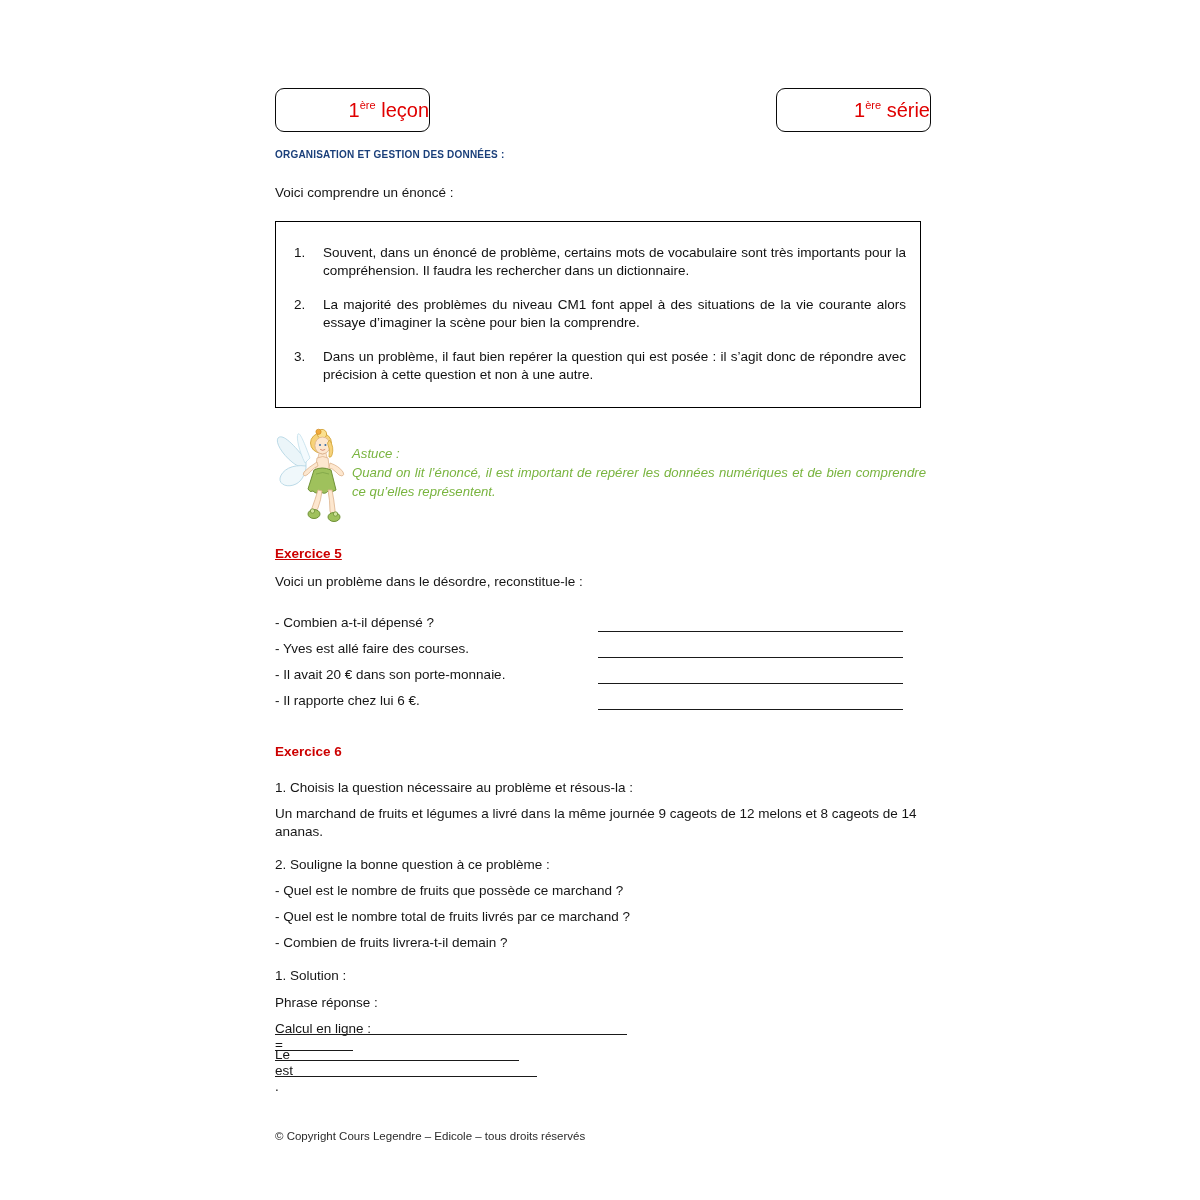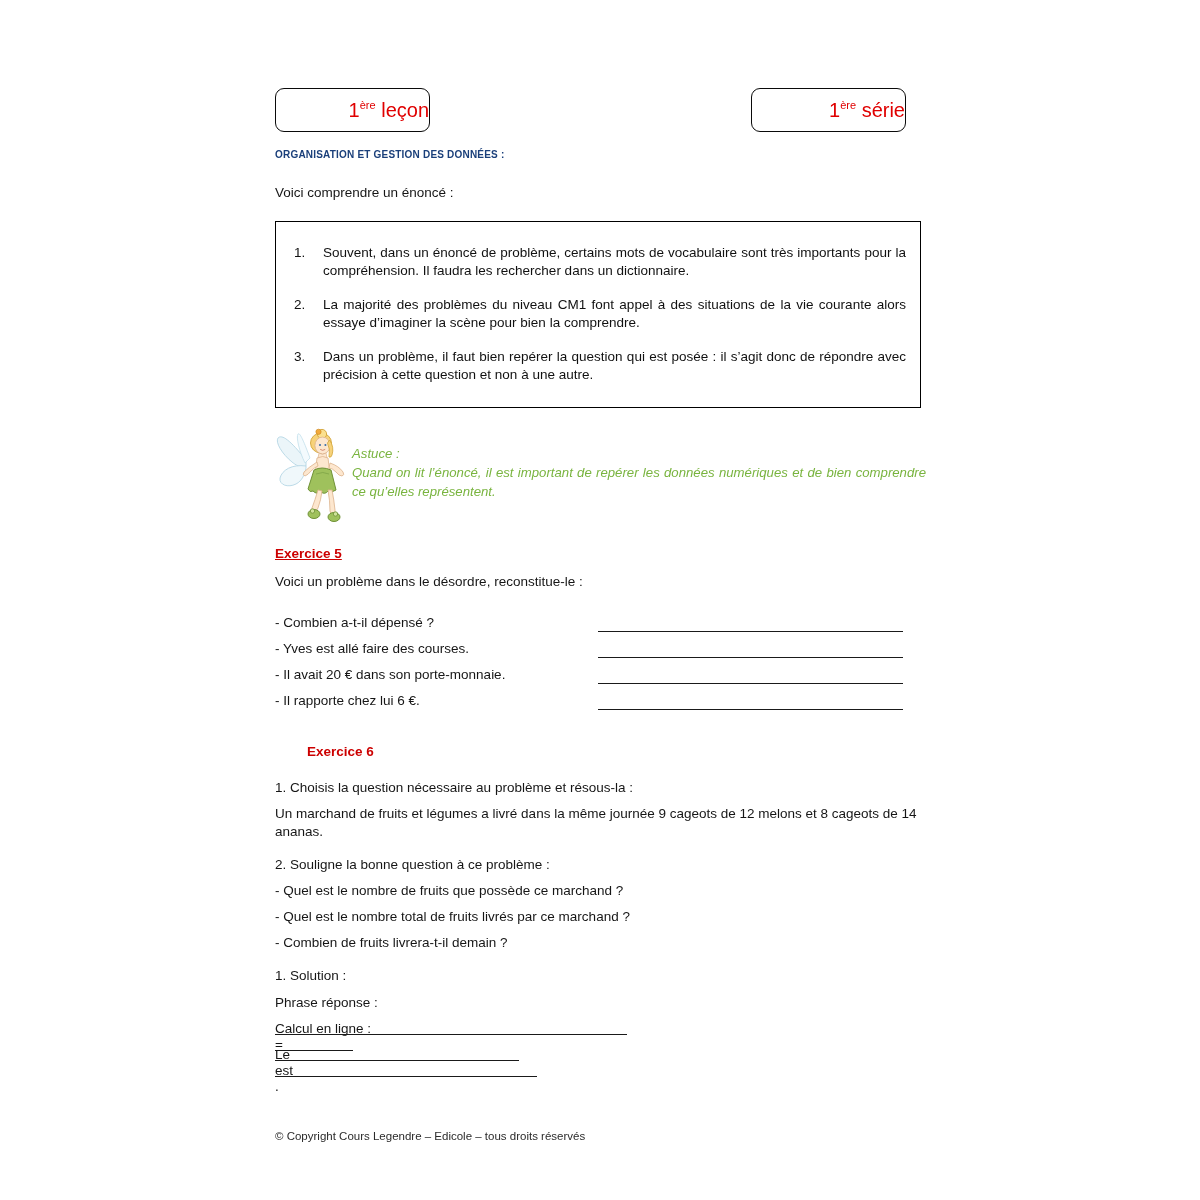--- a/index.html
+++ b/index.html
@@ -38,21 +38,21 @@
     height: 44px;
     border: 1.6px solid #0a0a0a;
     border-radius: 9px;
     background: #ffffff;
     display: flex;
     align-items: center;
     justify-content: flex-end;
     box-sizing: border-box;
   }
   .badge-left  { left: 0px;   width: 155px; }
-  .badge-right { left: 476px; width: 155px; }
+  .badge-right { left: 501px; width: 155px; }
   .badge-text {
     color: #e00000;
     font-size: 20px;
     font-family: "Liberation Sans", sans-serif;
     line-height: 1;
     white-space: nowrap;
   }
   .badge-text sup {
     font-size: 11px;
     vertical-align: super;
@@ -153,21 +153,21 @@
   
   .ex-heading {
     position: absolute;
     left: 275px;
     font-size: 13.5px;
     font-weight: bold;
     color: #cc0000;
     white-space: nowrap;
   }
   #ex5-heading { top: 546px; text-decoration: underline; }
-  #ex6-heading { top: 744px; margin-left: 32px; }
+  #ex6-heading { top: 744px; }
 
   
   .txt {
     position: absolute;
     left: 275px;
     font-size: 13.5px;
     color: #161616;
     white-space: nowrap;
   }
   .txt-wrap {

